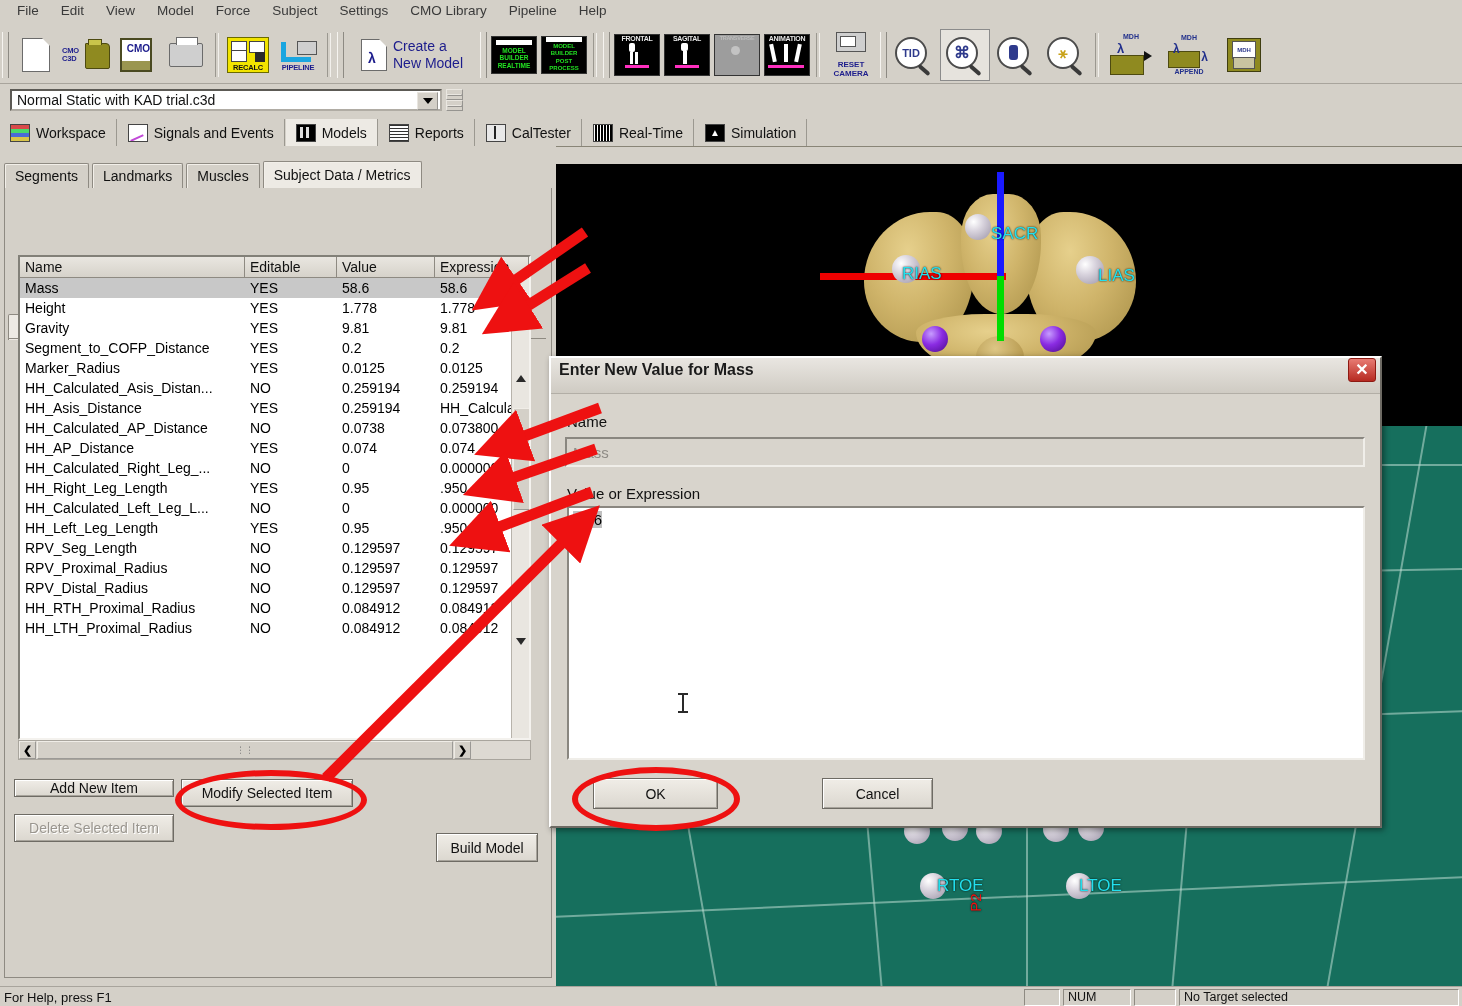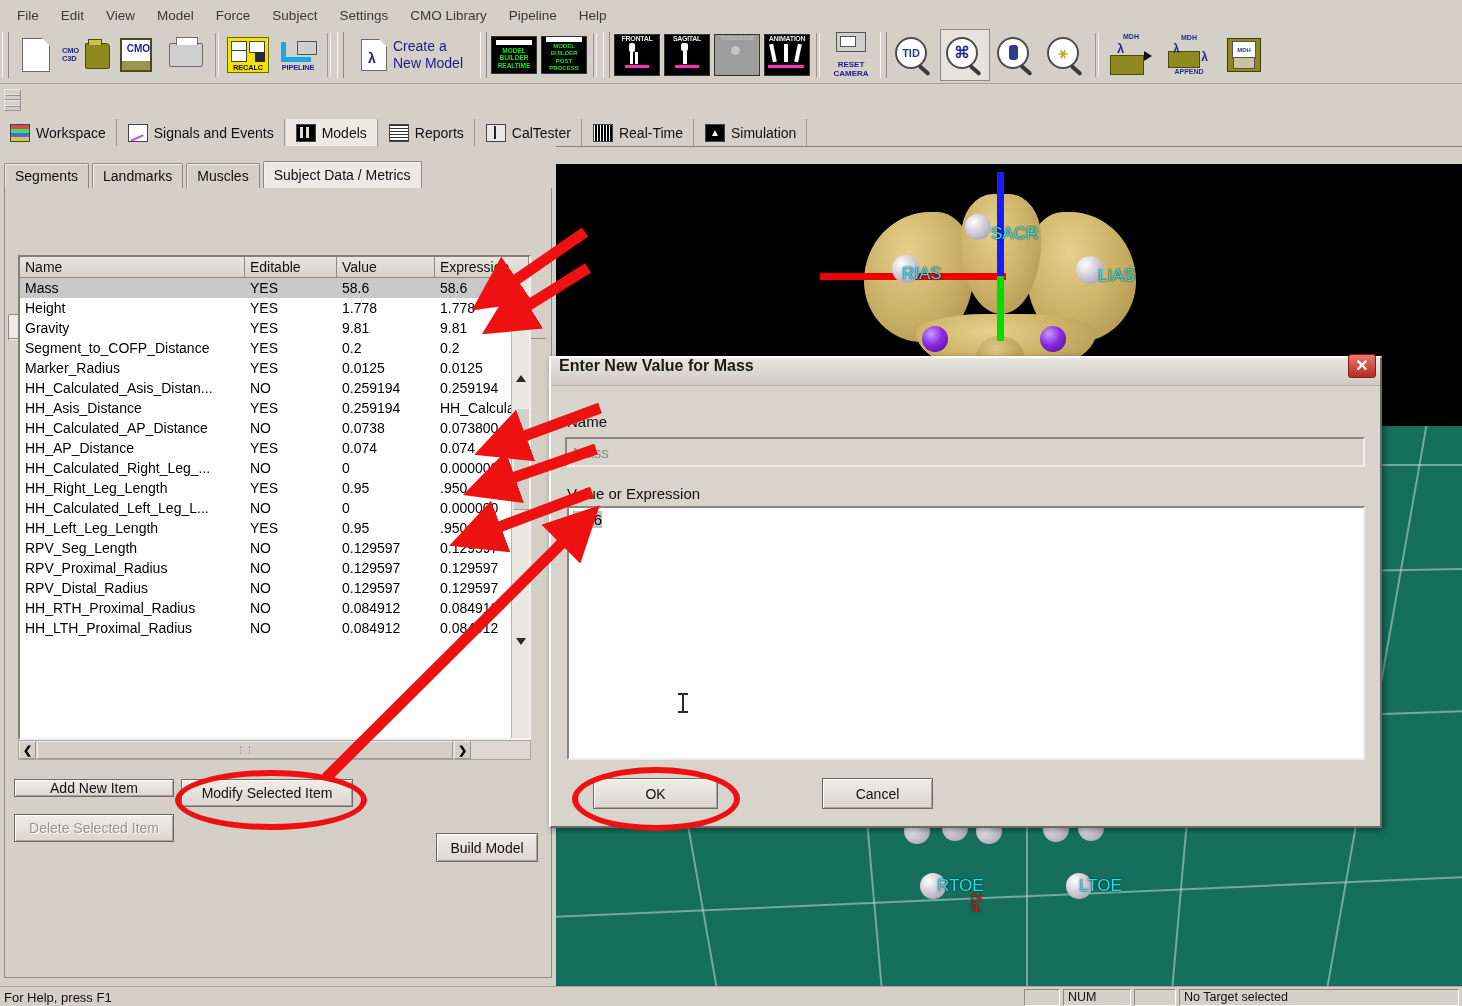--- a/index.html
+++ b/index.html
@@ -9,21 +9,21 @@
     font-family: "Liberation Sans", sans-serif;
     font-size: 13px;
     background: #d4d0c8;
   }
   #app { position: relative; width: 1462px; height: 1006px; }
 
   
   .menubar {
     position: absolute; left: 0; top: 0; width: 1334px; height: 26px;
     background: #d4d0c8;
-    display: flex; align-items: flex-end;
+    display: flex; align-items: flex-start;
     padding-left: 6px; box-sizing: border-box;
   }
   .menubar .mi {
     padding: 3px 11px; color: #3a3a3a; font-size: 13.5px;
     white-space: nowrap;
   }
 
   
   .toolbar {
     position: absolute; left: 0; top: 26px; width: 1462px; height: 58px;
@@ -293,21 +293,21 @@
   
   .dialog {
     position: absolute; left: 549px; top: 356px; width: 833px; height: 472px;
     background: #d8d4cc;
     border: 2px solid;
     border-color: #ffffff #6d6a63 #6d6a63 #ffffff;
     box-shadow: 2px 2px 6px rgba(0,0,0,0.45);
     box-sizing: border-box;
   }
   .dlg-title {
-    height: 28px; background: linear-gradient(#e9e6e1,#cfcbc3);
+    height: 36px; background: linear-gradient(#e9e6e1,#cfcbc3);
     display: flex; align-items: center; justify-content: space-between;
     padding: 0 4px 11px 8px; box-sizing: border-box;
     border-bottom: 1px solid #b2aea6;
     gap: 28px;
   }
   .dlg-title span.t { font-size: 16px; font-weight: bold; color: #1b1b1b; }
   .closebtn {
     width: 26px; height: 22px;
     background: linear-gradient(#e87b73,#b62a21);
     border: 1px solid #8d1a12; border-radius: 3px;
@@ -573,20 +573,26 @@
       <div class="ic-disk">
         <div class="lab">
             <span>MDH</span>
           </div>
         <div class="shut"></div>
       </div>
     </div>
   </div>
 
   <div class="filerow">
+    <div class="combo">
+      <span>Normal Static with KAD trial.c3d</span>
+      <div class="arrow">
+          <div class="tri-down"></div>
+        </div>
+    </div>
     <div class="spin">
       <div>
           <div class="tri-u"></div>
         </div>
       <div>
           <div class="tri-d"></div>
         </div>
     </div>
   </div>
 

